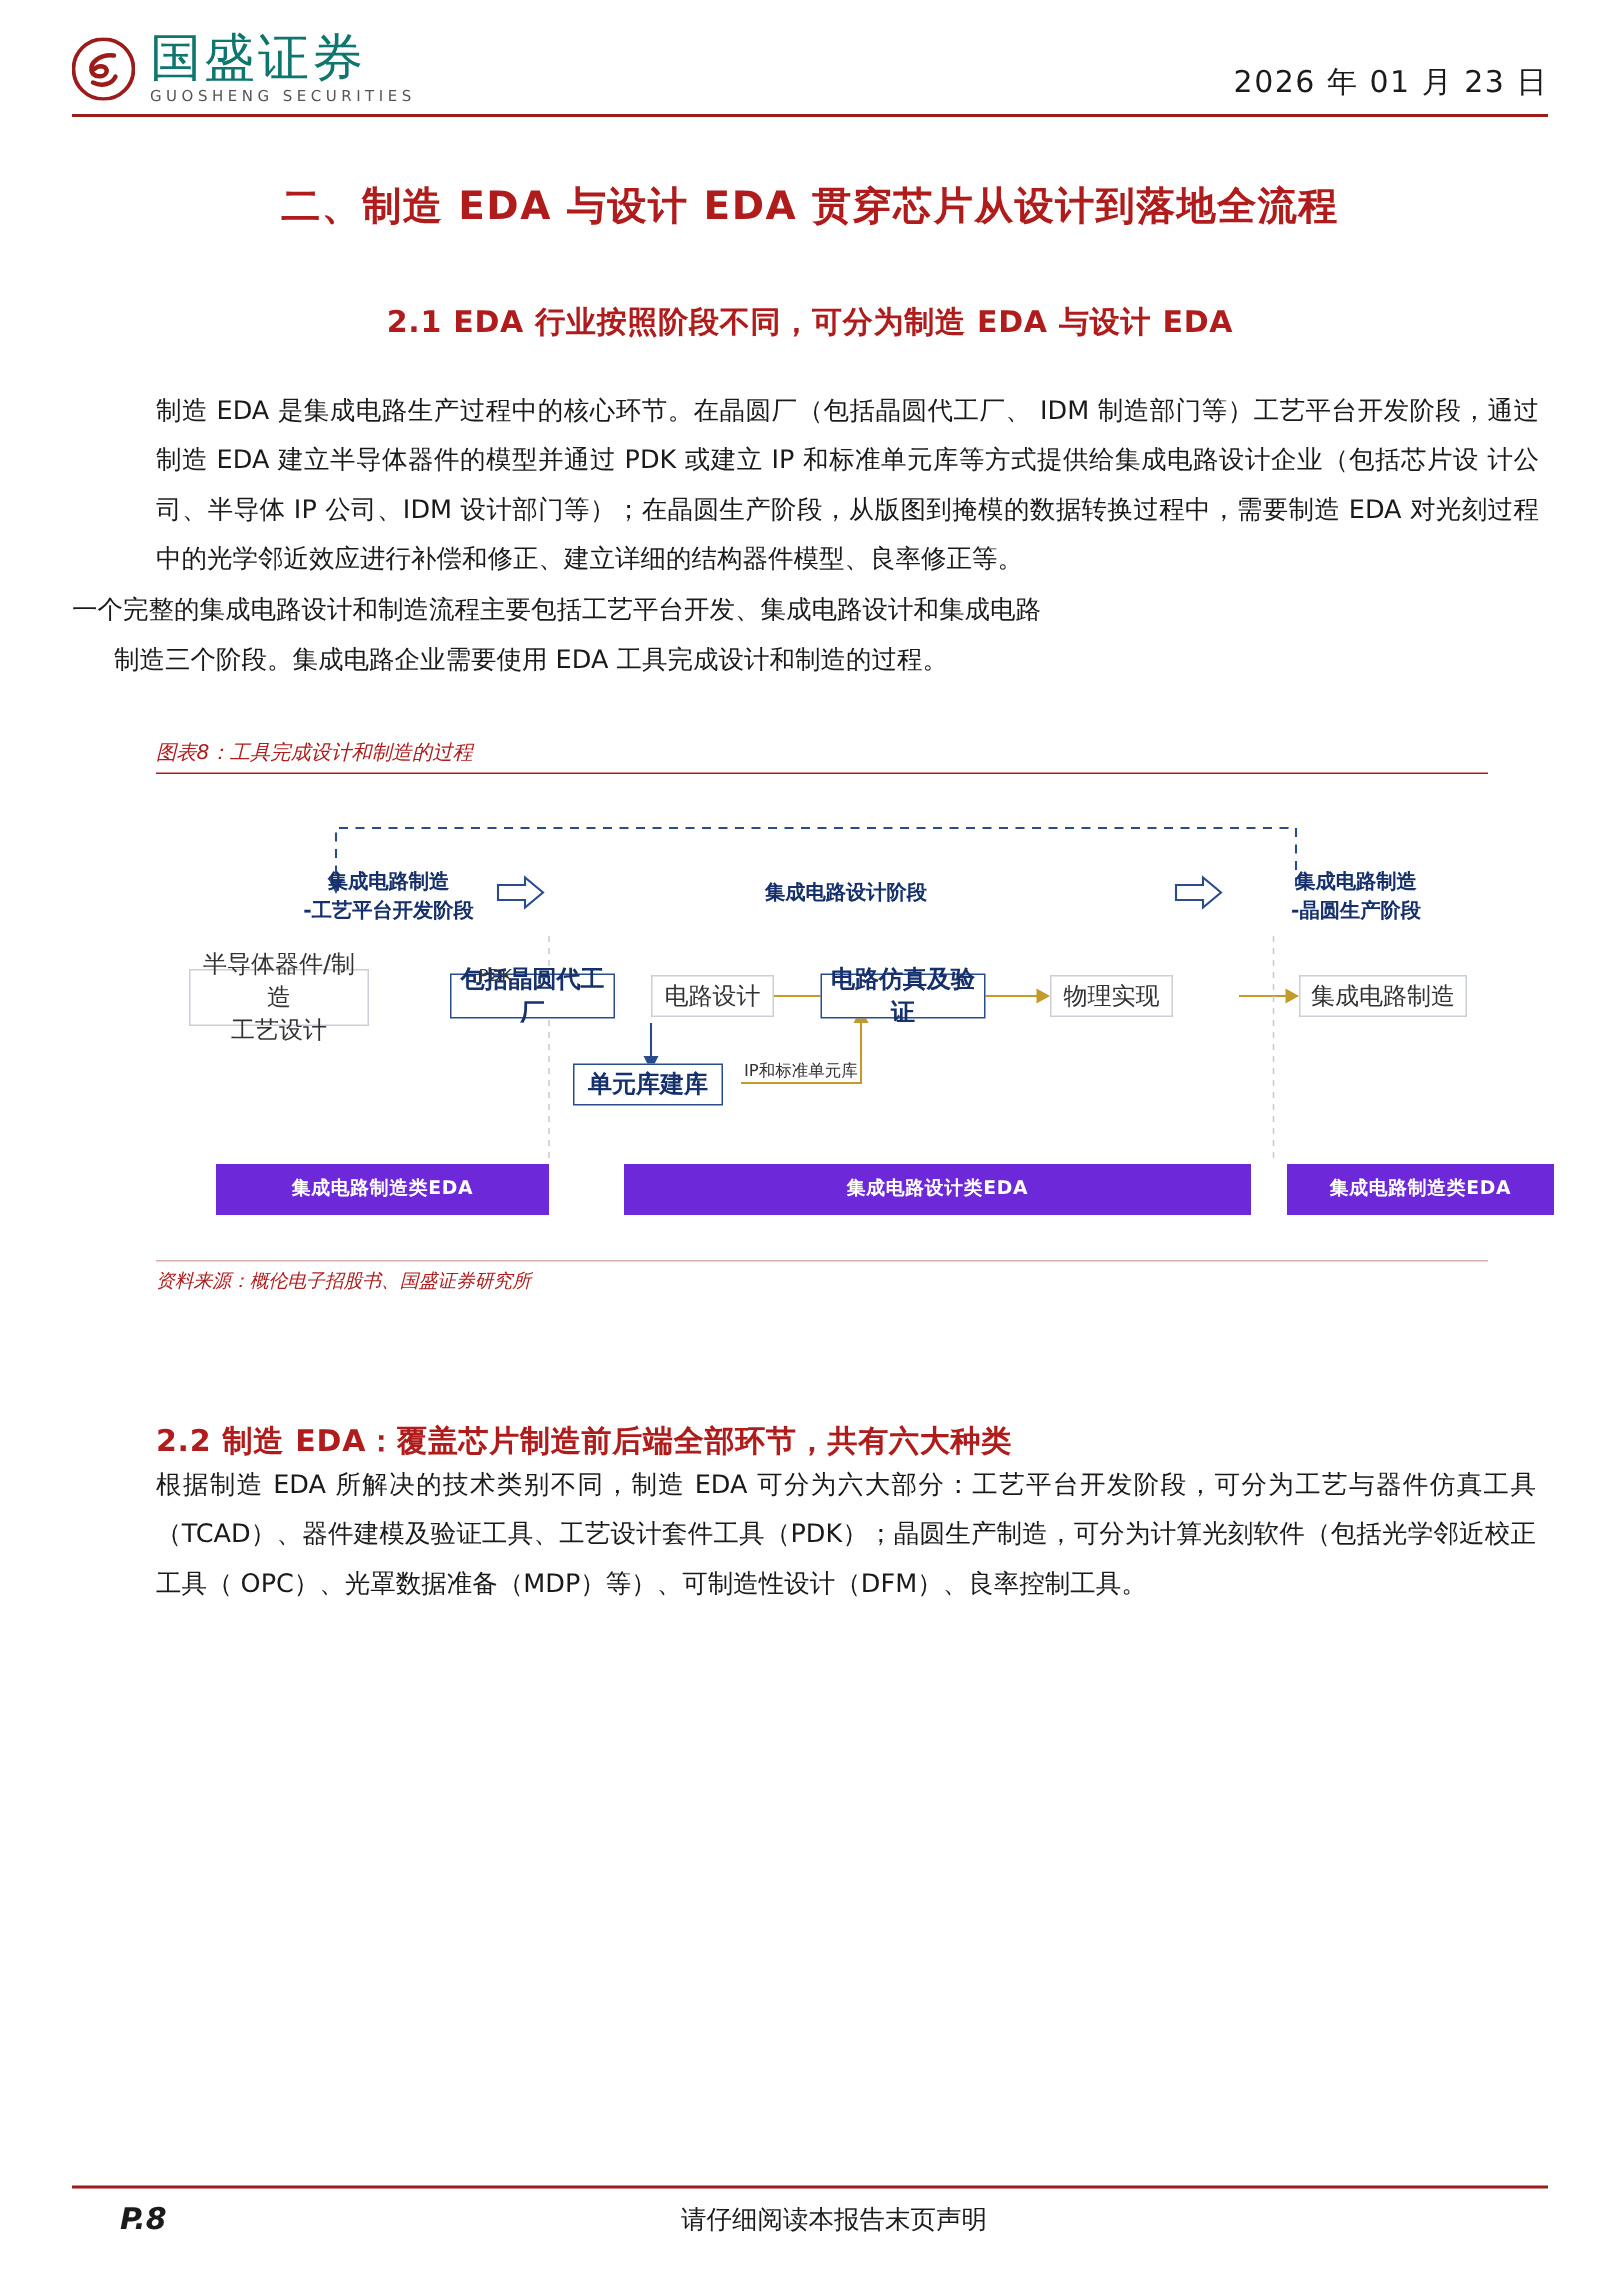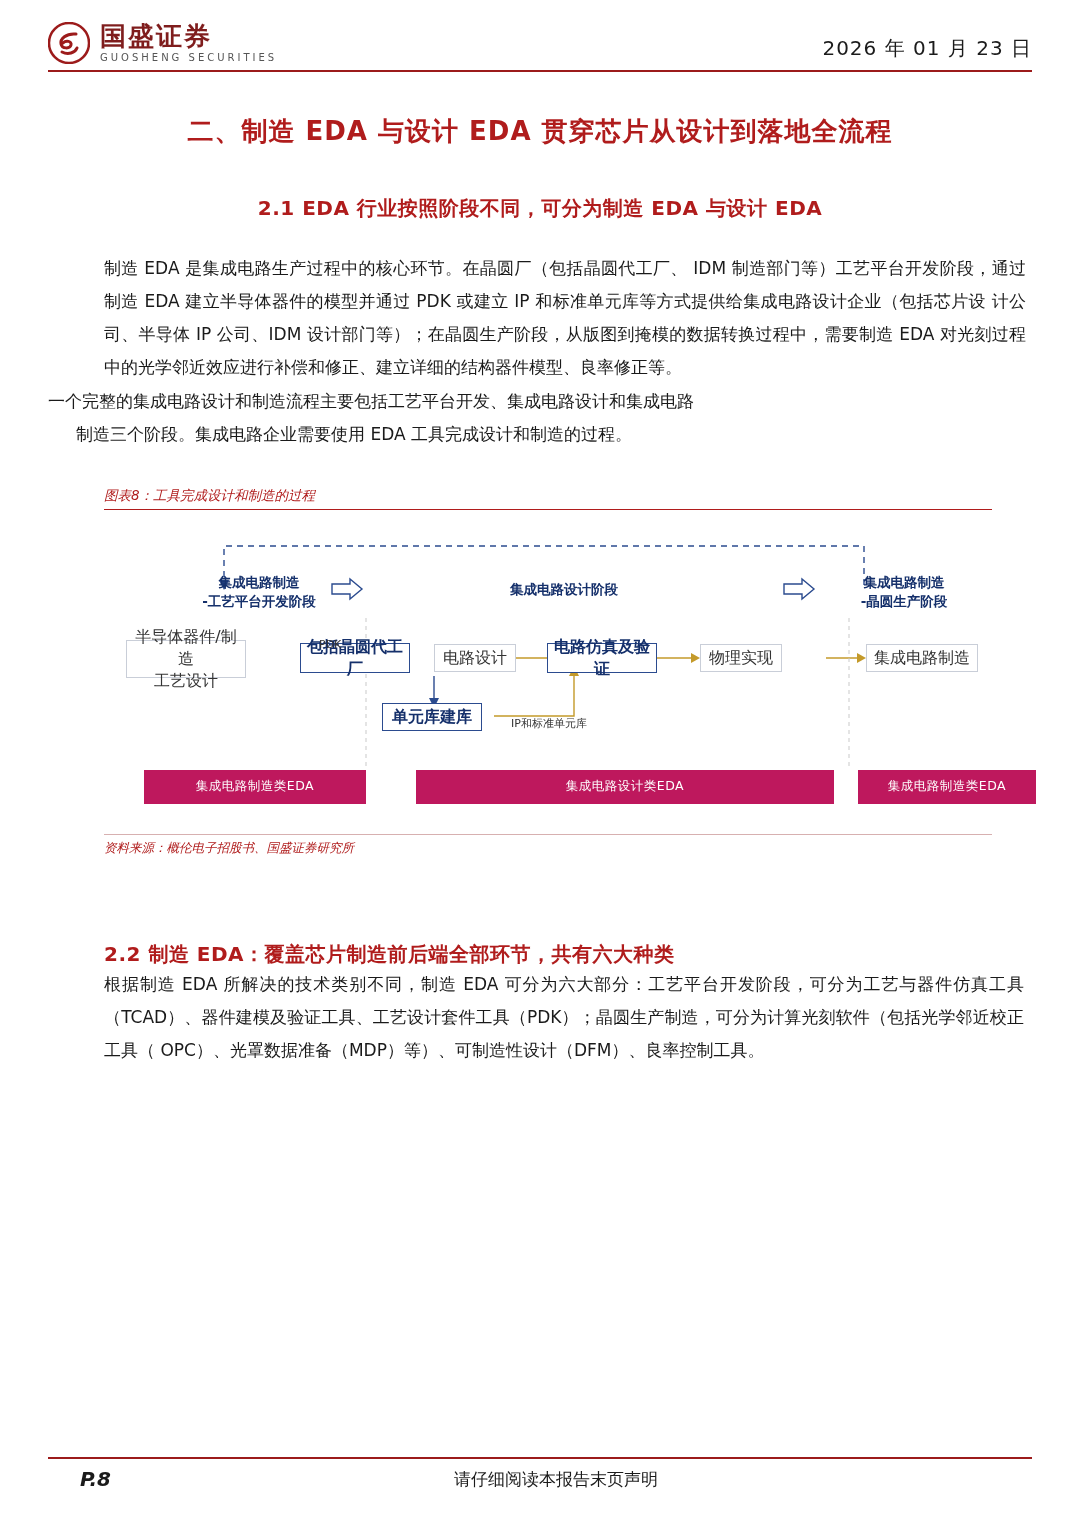--- a/index.html
+++ b/index.html
@@ -25,24 +25,24 @@
     align-items: flex-end;
     justify-content: space-between;
     padding-top: 22px;
     padding-bottom: 6px;
     border-bottom: 2px solid #9c1b1b;
   }
   .brand { display: flex; align-items: center; gap: 10px; }
   .brand-mark { width: 42px; height: 42px; flex: 0 0 42px; }
   .brand-text { display: flex; flex-direction: column; line-height: 1; }
   .brand-cn {
-    font-size: 26px;
-    font-weight: 700;
+    font-size: 34px;
+    font-weight: 400;
     letter-spacing: 2px;
-    color: #7f1d1d;
+    color: #0f766e;
     font-family: "DejaVu Sans", sans-serif;
   }
   .brand-en {
     font-size: 10px;
     letter-spacing: 3px;
     color: #555;
     margin-top: 4px;
   }
   .header-date {
     font-size: 20px;
@@ -132,24 +132,24 @@
   .stage-label {
     position: absolute;
     font-size: 13.5px;
     font-weight: 700;
     color: #15306b;
     line-height: 1.4;
     text-align: center;
   }
   .navy-bar {
     position: absolute;
-    background: #be185d;
+    background: #6d28d9;
     color: #fff;
     font-size: 12.5px;
-    font-weight: 400;
+    font-weight: 700;
     display: flex;
     align-items: center;
     justify-content: center;
     letter-spacing: 0.5px;
   }
   .dlabel {
     position: absolute;
     font-size: 11px;
     color: #333;
   }
@@ -269,21 +269,21 @@
 
       <div class="dbox plain" style="left:330px; top:126px; width:82px; height:28px;">电路设计</div>
 
       <div class="dbox strong" style="left:443px; top:125px; width:110px; height:30px;">电路仿真及验证</div>
 
       <div class="dbox plain" style="left:596px; top:126px; width:82px; height:28px;">物理实现</div>
 
       <div class="dbox plain" style="left:762px; top:126px; width:112px; height:28px;">集成电路制造</div>
 
       <div class="dlabel" style="left:215px; top:120px;">PDK</div>
-      <div class="dlabel" style="left:407px; top:182px;margin-top:16px;">IP和标准单元库</div>
+      <div class="dlabel" style="left:392px; top:182px;">IP和标准单元库</div>
 
       <div class="navy-bar" style="left:40px; top:252px; width:222px; height:34px;">集成电路制造类EDA</div>
       <div class="navy-bar" style="left:312px; top:252px; width:418px; height:34px;">集成电路设计类EDA</div>
       <div class="navy-bar" style="left:754px; top:252px; width:178px; height:34px;">集成电路制造类EDA</div>
     </div>
 
     <div class="fig-source">资料来源：概伦电子招股书、国盛证券研究所</div>
   </div>
 
   <div style="padding-left:56px; margin-top:84px;">

